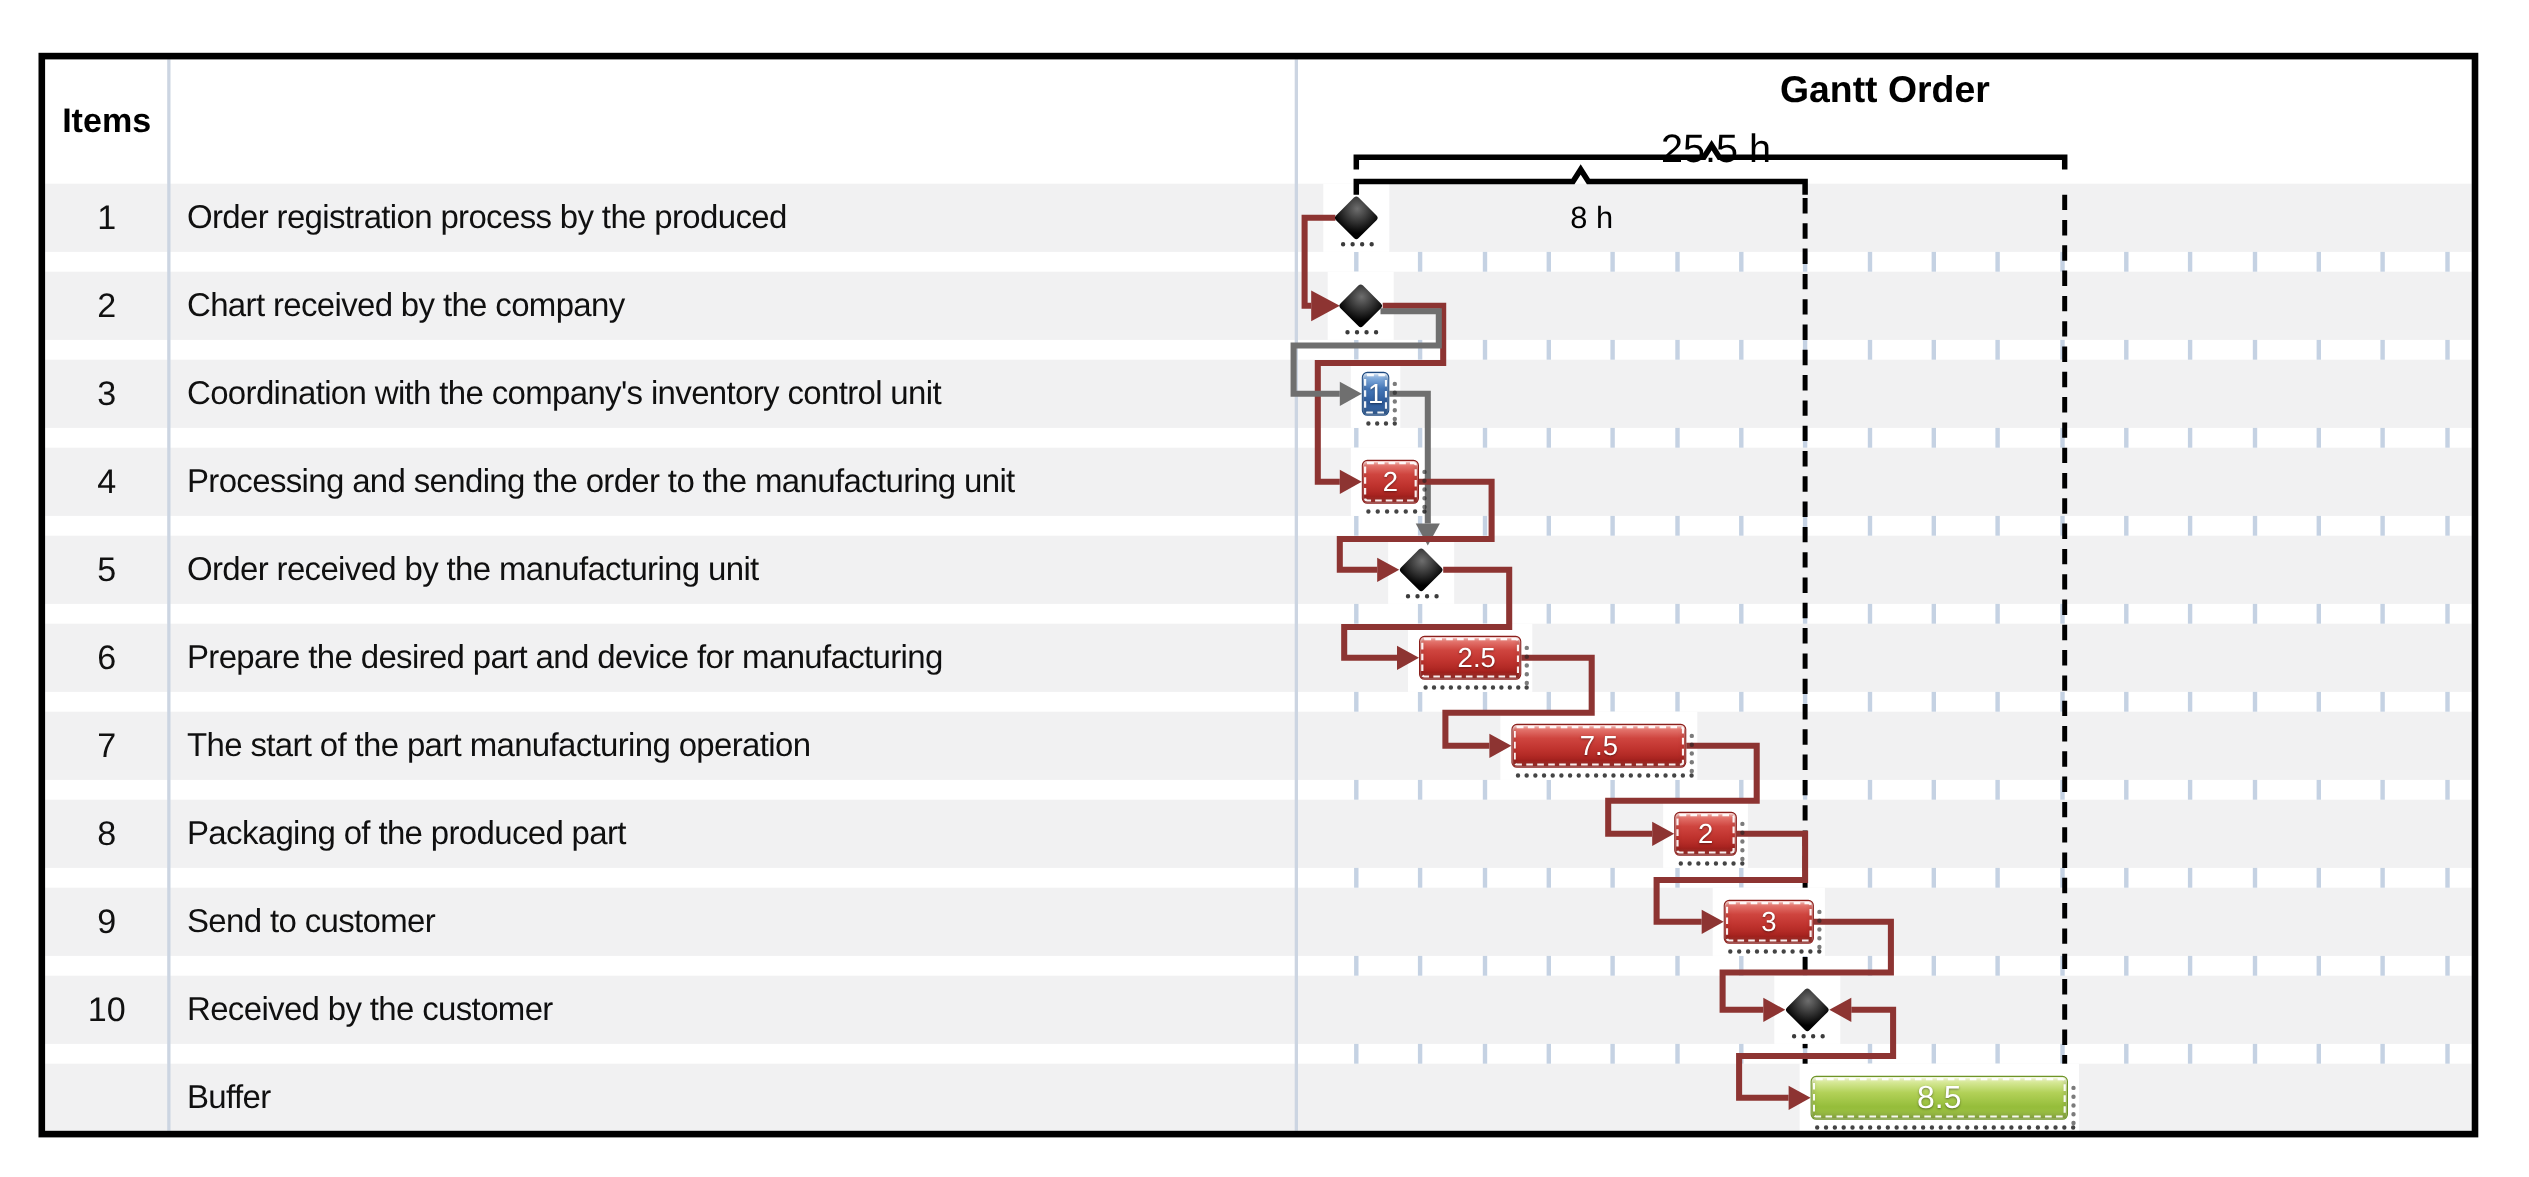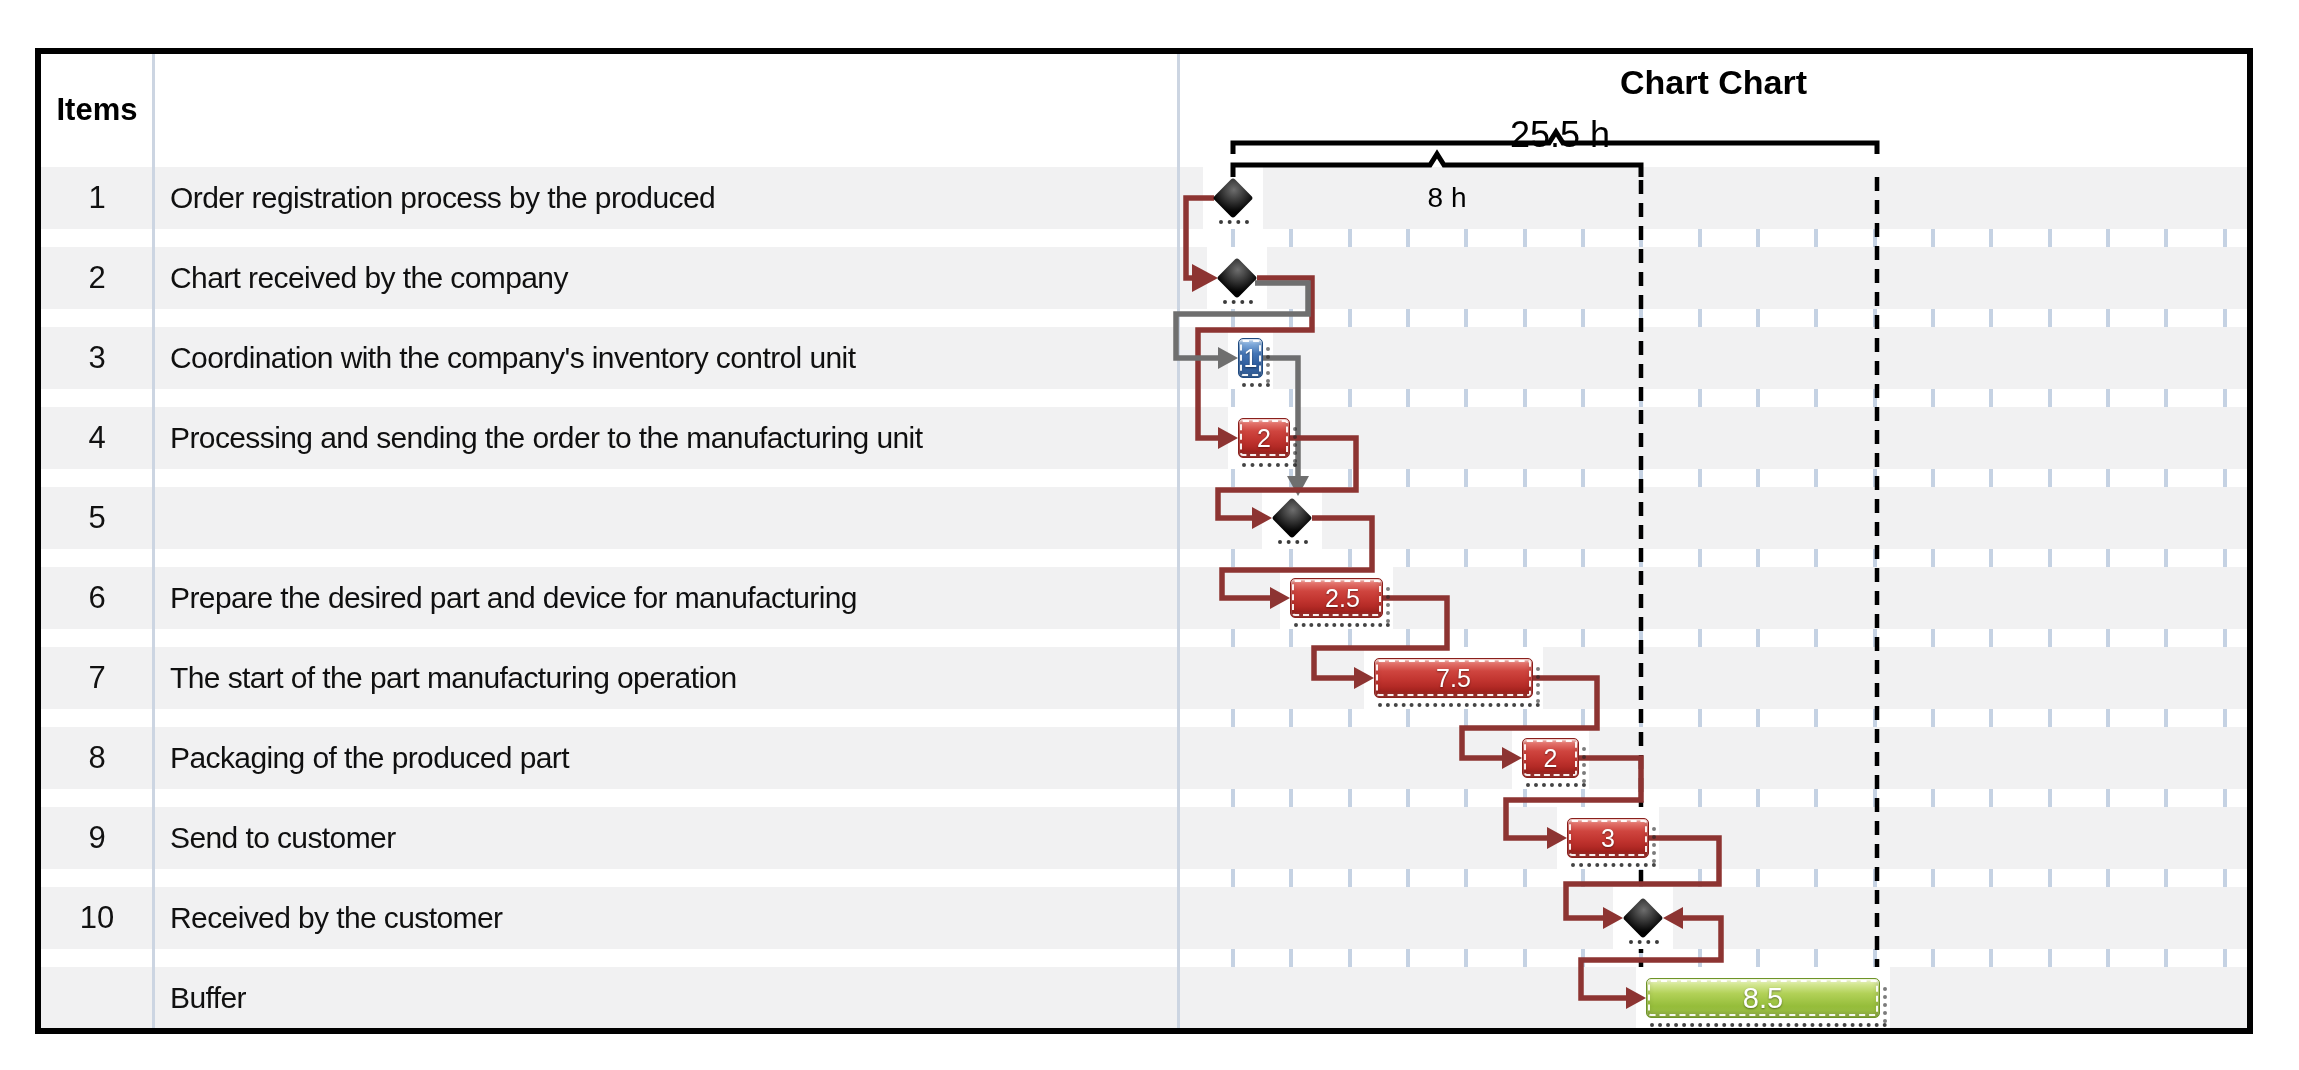--- a/index.html
+++ b/index.html
@@ -47,21 +47,21 @@
        background:radial-gradient(circle at 32% 28%,#6e6e6e 0%,#2f2f2f 45%,#000 78%);
        transform:translate(-50%,-50%) rotate(45deg);}
   .dshadow{position:absolute;width:30px;height:0;border-bottom:4px dotted rgba(25,25,25,.85);z-index:7;}
 </style>
 </head>
 <body>
 
 <div id="canvas">
   <div id="frame"></div>
   <div class="hdr" id="hdr-items">Items</div>
-  <div class="hdr" id="hdr-title">Chart Chart</div>
+  <div class="hdr" id="hdr-title">Gantt Order</div>
   <div class="hdr" id="hdr-total">25.5 h</div>
   <div class="hdr" id="hdr-inner">8 h</div>
   <svg id="svg-under" class="layer" width="2299" height="1070">
       <line x1="1641" x2="1641" y1="180" y2="1028" stroke="#000000" stroke-width="4.5" stroke-dasharray="14 9"></line>
       <line x1="1877" x2="1877" y1="177" y2="1028" stroke="#000000" stroke-width="4.5" stroke-dasharray="14 9"></line>
     </svg>
   <svg id="svg-over" class="layer" width="2299" height="1070">
       <polyline points="1214,198 1186,198 1186,278 1192,278" fill="none" stroke="#8d3432" stroke-width="5.5" stroke-linejoin="miter"></polyline>
       <polygon points="1218,278 1192,264 1192,292" fill="#8d3432"></polygon>
       <polyline points="1257,278 1312,278 1312,330 1198,330 1198,438 1218,438" fill="none" stroke="#8d3432" stroke-width="5.5" stroke-linejoin="miter"></polyline>
@@ -95,20 +95,21 @@
     <div class="item-num" style="top: 247px;">2</div>
     <div class="activity" style="top: 247px;">Chart received by the company</div>
     <div class="band" style="top: 327px;"></div>
     <div class="item-num" style="top: 327px;">3</div>
     <div class="activity" style="top: 327px;">Coordination with the company's inventory control unit</div>
     <div class="band" style="top: 407px;"></div>
     <div class="item-num" style="top: 407px;">4</div>
     <div class="activity" style="top: 407px;">Processing and sending the order to the manufacturing unit</div>
     <div class="band" style="top: 487px;"></div>
     <div class="item-num" style="top: 487px;">5</div>
+    <div class="activity" style="top: 487px;">Order received by the manufacturing unit</div>
     <div class="band" style="top: 567px;"></div>
     <div class="item-num" style="top: 567px;">6</div>
     <div class="activity" style="top: 567px;">Prepare the desired part and device for manufacturing</div>
     <div class="band" style="top: 647px;"></div>
     <div class="item-num" style="top: 647px;">7</div>
     <div class="activity" style="top: 647px;">The start of the part manufacturing operation</div>
     <div class="band" style="top: 727px;"></div>
     <div class="item-num" style="top: 727px;">8</div>
     <div class="activity" style="top: 727px;">Packaging of the produced part</div>
     <div class="band" style="top: 807px;"></div>

